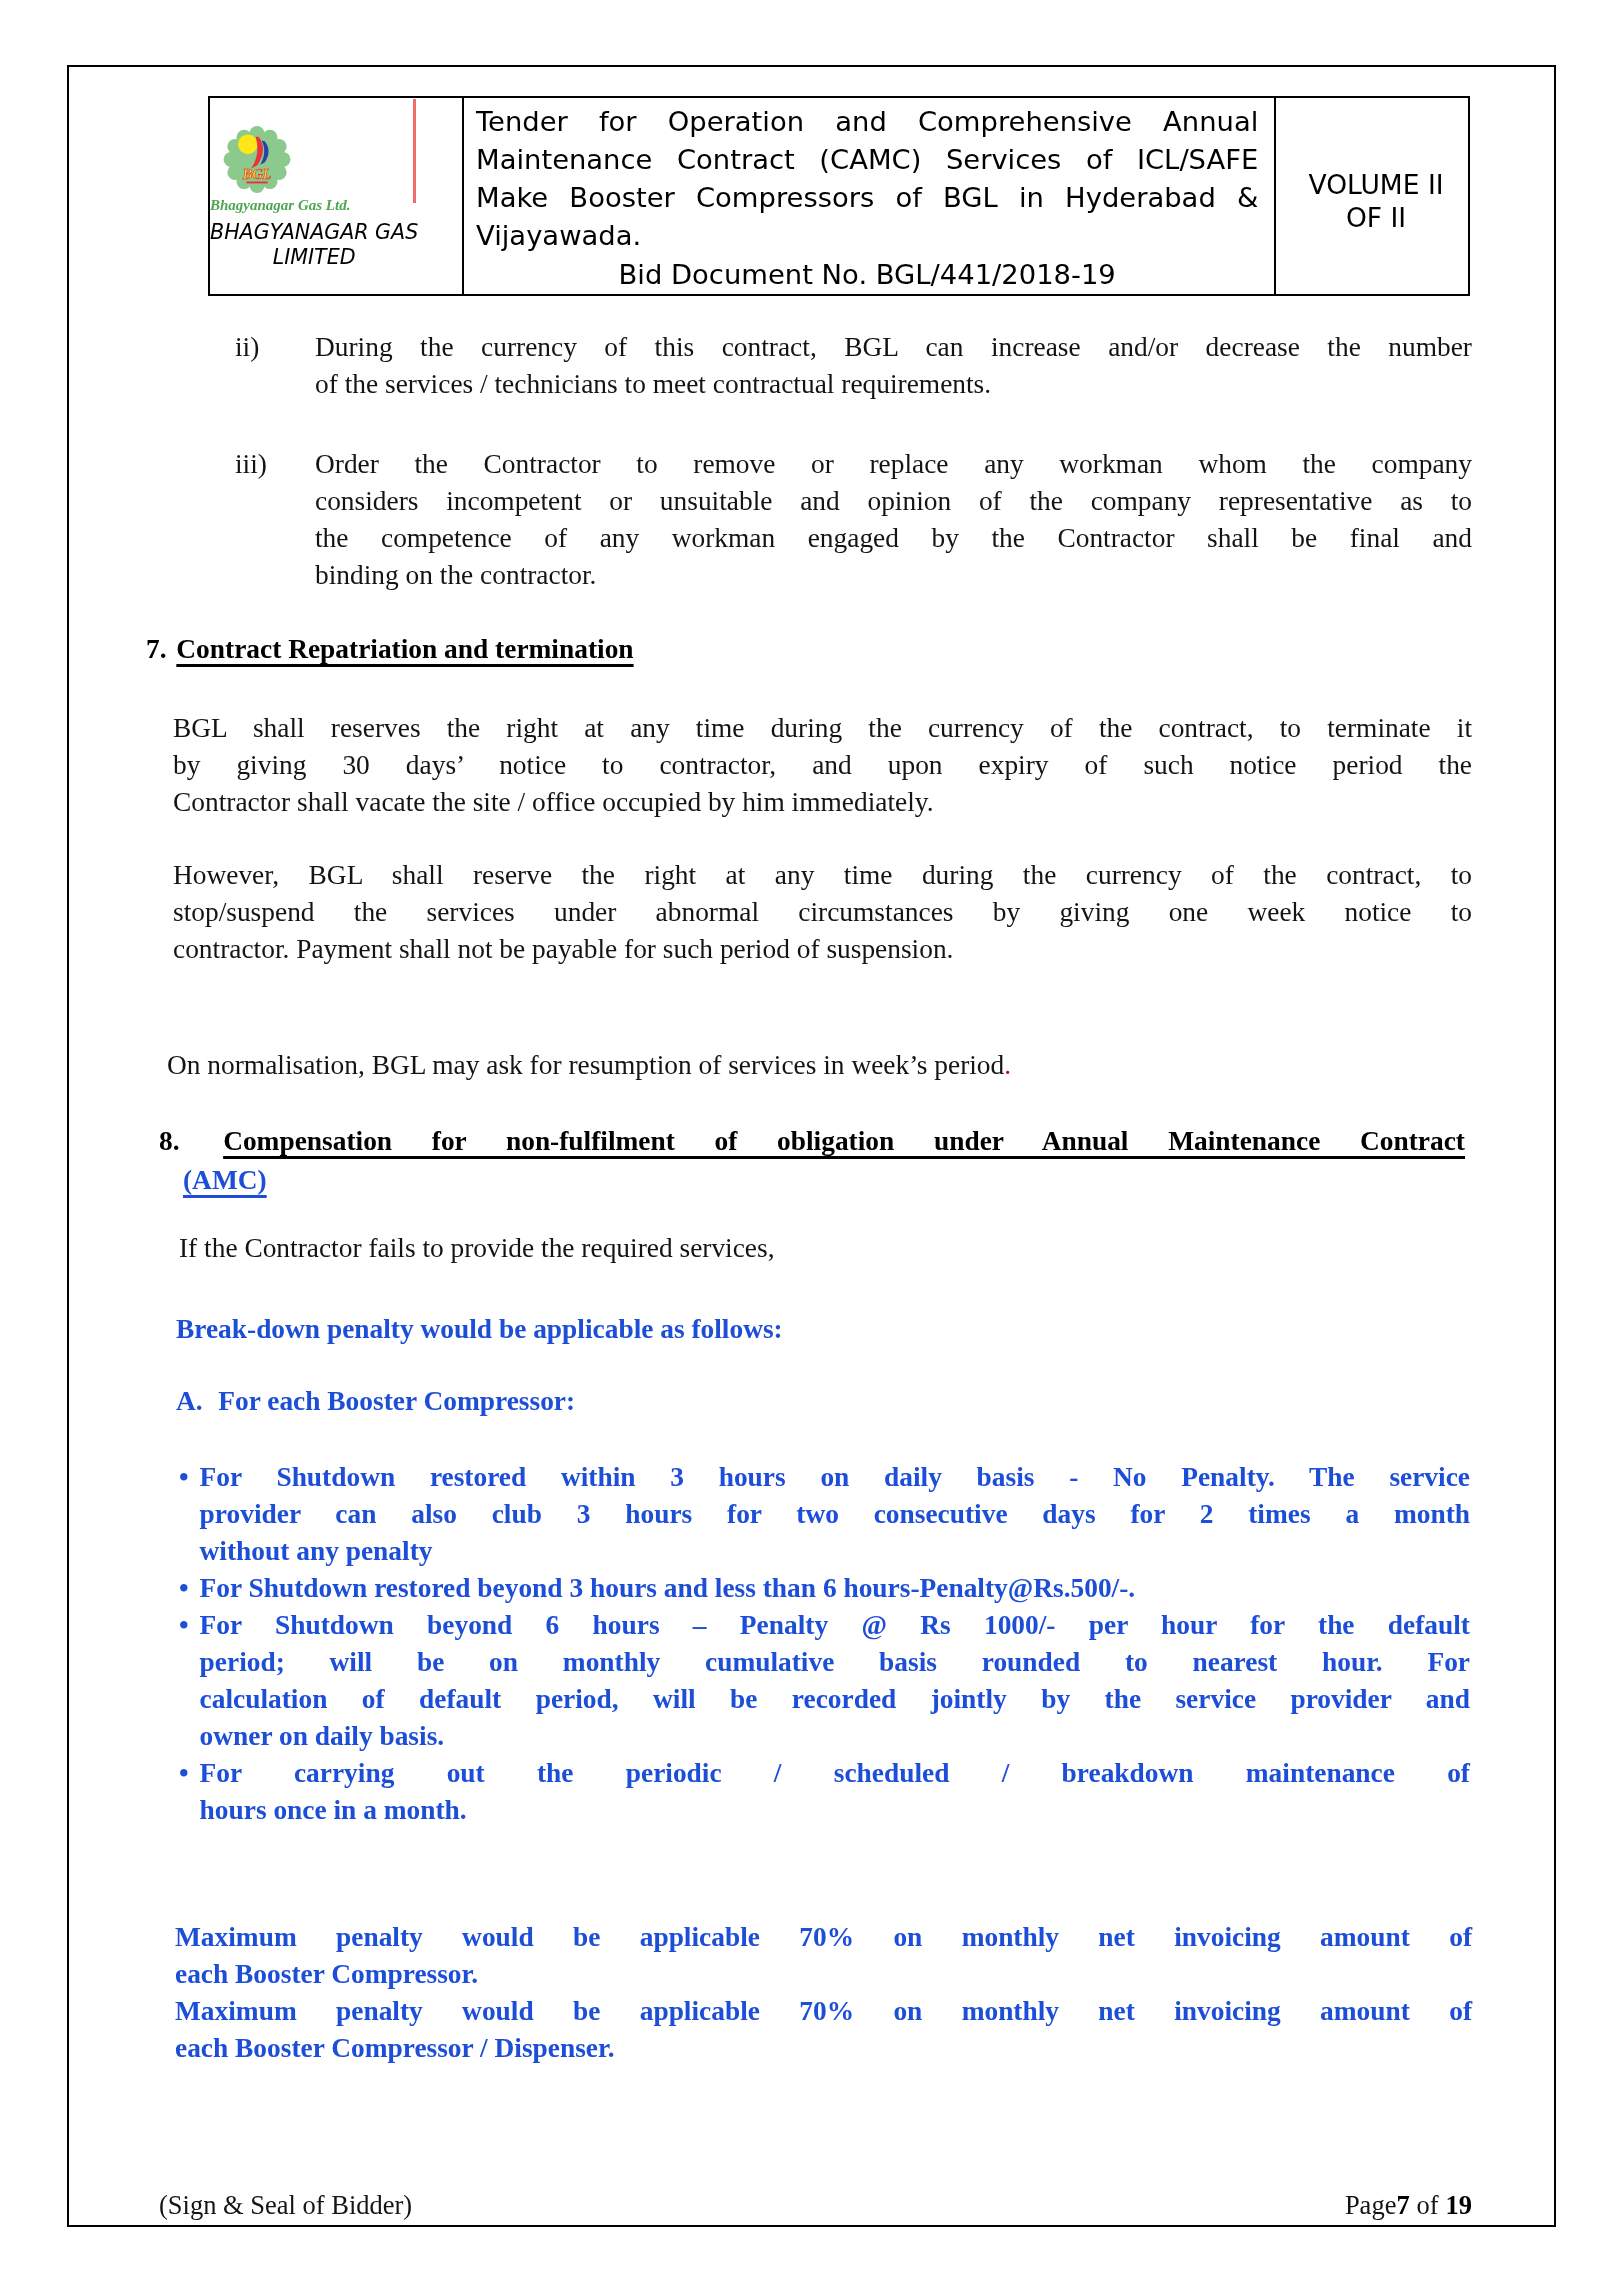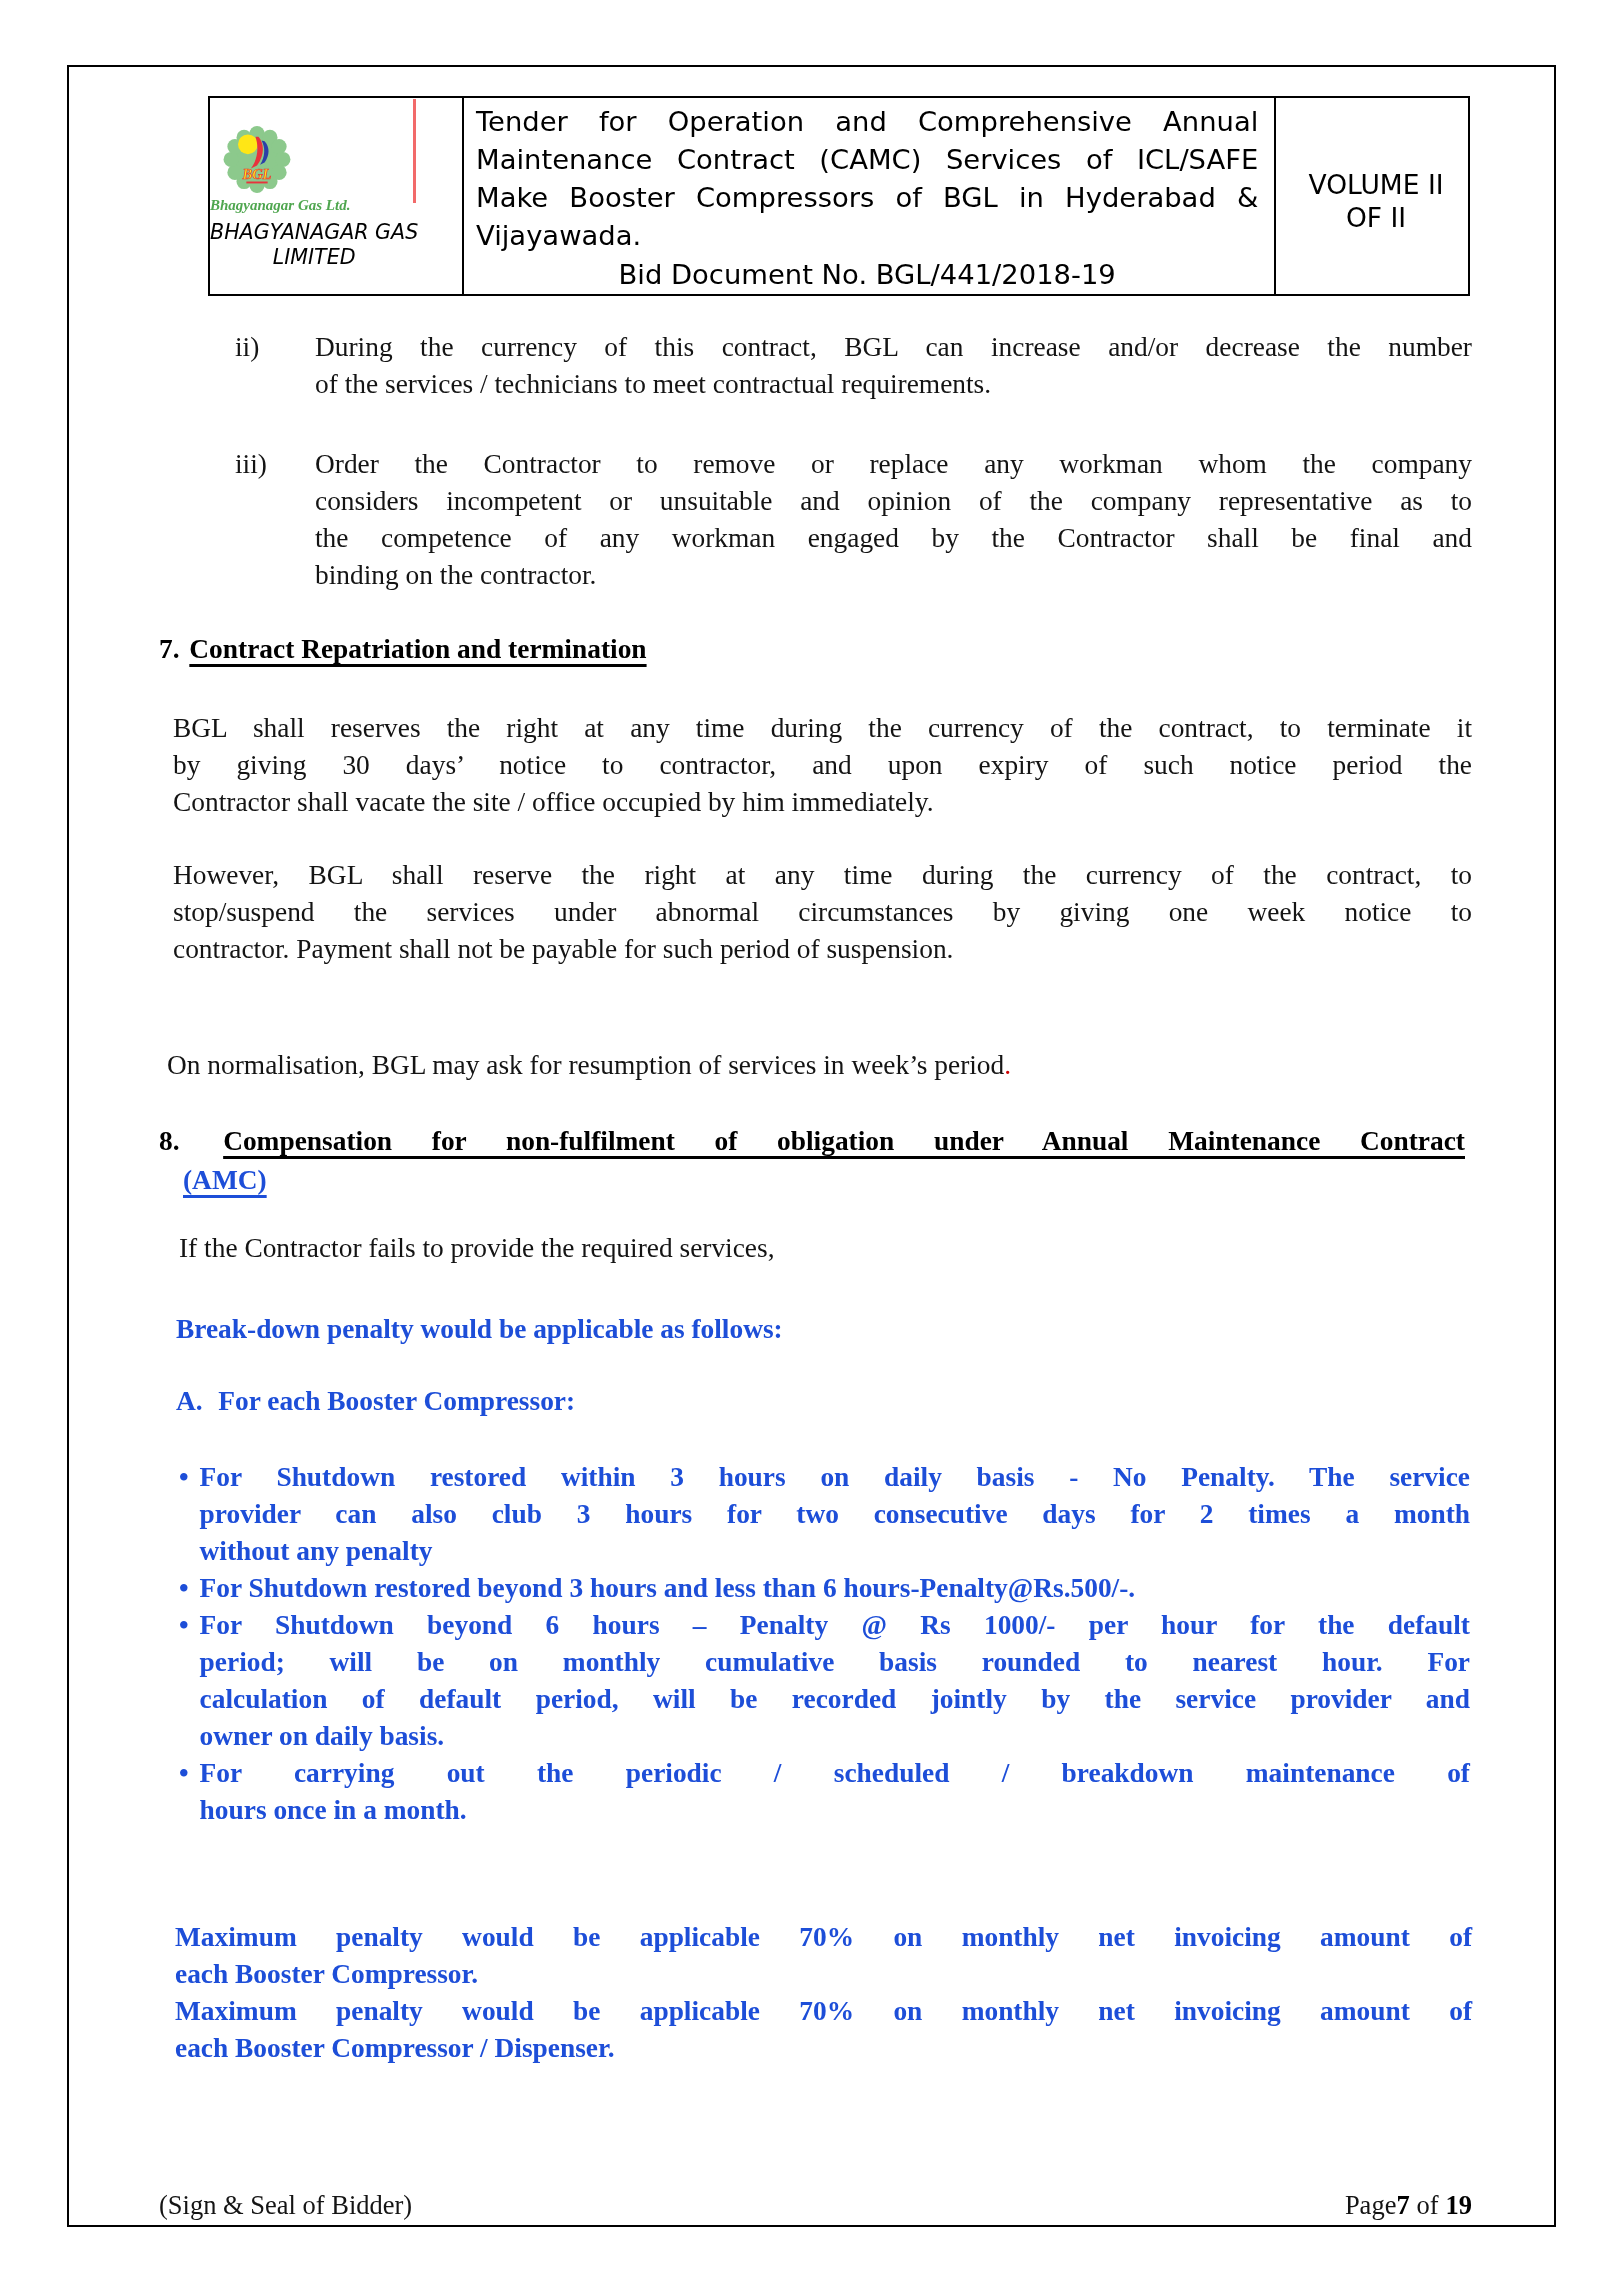--- a/index.html
+++ b/index.html
@@ -145,21 +145,21 @@
   <div class="abs body-txt list-item" style="left:235px; top:446px; width:1237px;">
     <span class="li-num">iii)</span>
     <div class="li-text">
       <div class="jl">Order the Contractor to remove or replace any workman whom the company</div>
       <div class="jl">considers incompetent or unsuitable and opinion of the company representative as to</div>
       <div class="jl">the competence of any workman engaged by the Contractor shall be final and</div>
       <div class="ll">binding on the contractor.</div>
     </div>
   </div>
 
-  <div class="abs h7" style="left:159px; top:634px;">
+  <div class="abs h7" style="left:146px; top:634px;">
     <span class="num">7.</span><span class="u">Contract Repatriation and termination</span>
   </div>
 
   <div class="abs body-txt" style="left:173px; top:710px; width:1299px;">
     <div class="jl">BGL shall reserves the right at any time during the currency of the contract, to terminate it</div>
     <div class="jl">by giving 30 days’ notice to contractor, and upon expiry of such notice period the</div>
     <div class="ll">Contractor shall vacate the site / office occupied by him immediately.</div>
   </div>
 
   <div class="abs body-txt" style="left:173px; top:857px; width:1299px;">

